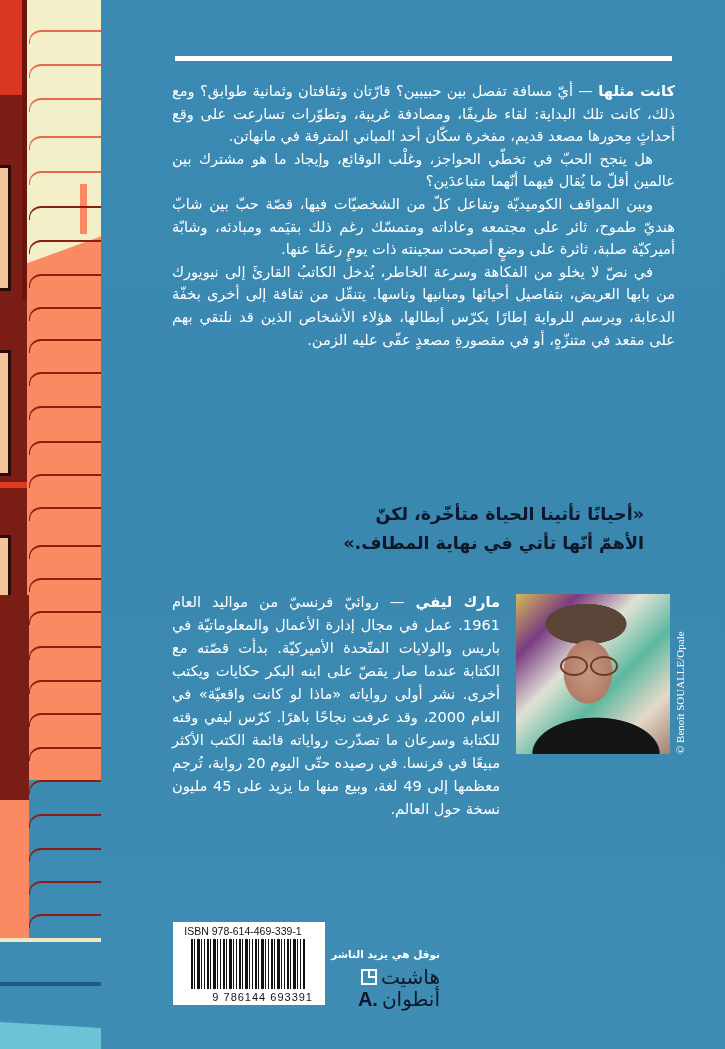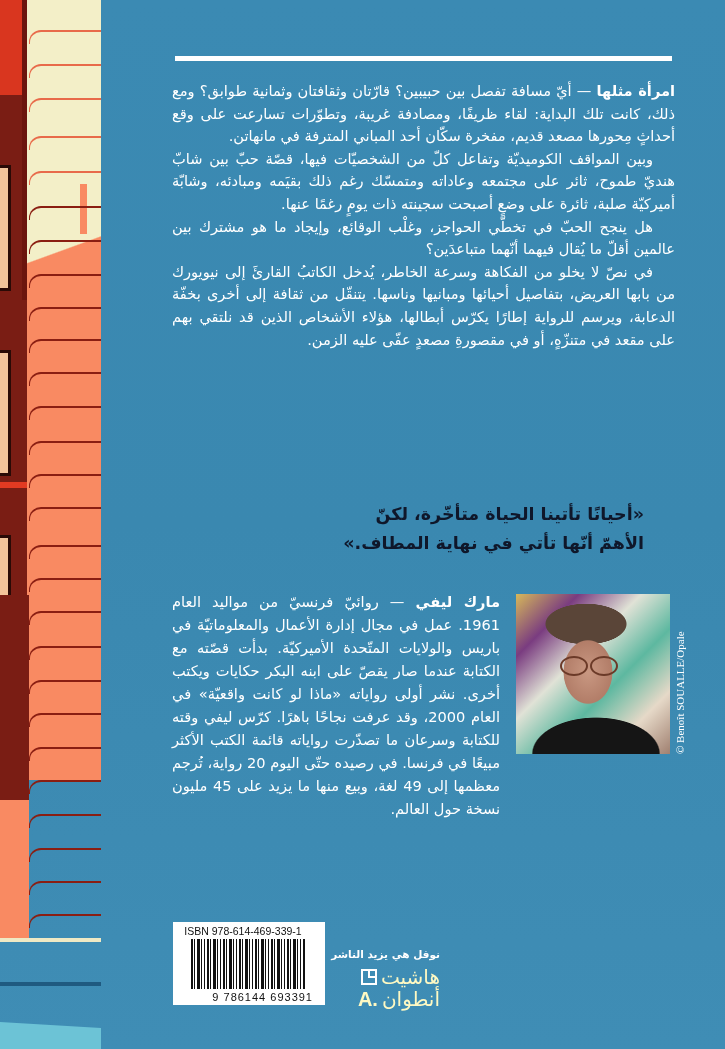--- a/index.html
+++ b/index.html
@@ -97,21 +97,21 @@
       font-family: "Liberation Sans", sans-serif; font-size: 11px; color: #111; letter-spacing: 1px;
       background: linear-gradient(#fff,#fff) no-repeat 2px 0 / 134px 16px;
     }
     .digits-bg { position:absolute; left: 4px; bottom: 0; width: 132px; height: 16px; background: #fff; }
     .publisher-note {
       position: absolute; left: 330px; top: 948px; width: 110px; text-align: right;
       direction: rtl; color: #ffffff; font-size: 10.5px; font-weight: bold;
     }
     .pub-logo {
       position: absolute; left: 330px; top: 966px; width: 110px;
-      direction: rtl; text-align: right; color: #fef9c3; font-size: 20px; line-height: 22px;
+      direction: rtl; text-align: right; color: #0f172a; font-size: 20px; line-height: 22px;
     }
     .pub-logo-row { display: flex; flex-direction: row; justify-content: flex-start; align-items: center; gap: 4px; }
     .logo-mark {
       display: inline-block; width: 16px; height: 16px; border: 2px solid #fff; box-sizing: border-box; position: relative;
     }
     .logo-mark::before { content: ""; position: absolute; left: 5px; top: 0; width: 2px; height: 6px; background: #fff; }
     .logo-mark::after { content: ""; position: absolute; left: 5px; top: 5px; width: 8px; height: 2px; background: #fff; }
     .logo-a { font-family: "Liberation Sans", sans-serif; font-weight: bold; font-size: 20px; direction: ltr; }
   </style>
 </head>
@@ -163,23 +163,23 @@
   <div style="position:absolute;left:0;top:595px;width:29px;height:205px;background:#7a1d14;"></div>
   <div style="position:absolute;left:0;top:800px;width:29px;height:138px;background:#f98a62;"></div>
   <div class="cream-strip"></div>
   <div class="blue-line"></div>
   <div class="cyan-block"></div>
 </div>
 
 <div class="top-rule"></div>
 
 <div class="synopsis">
-  <p><b>امرأة مثلها</b><span> — </span><span>أيّ مسافة تفصل بين حبيبين؟ قارّتان وثقافتان وثمانية طوابق؟ ومع ذلك، كانت تلك البداية: لقاء ظريفًا، ومصادفة غريبة، وتطوّرات تسارعت على وقع أحداثٍ مِحورها مصعد قديم، مفخرة سكّان أحد المباني المترفة في مانهاتن.</span></p>
+  <p><b>كانت مثلها</b><span> — </span><span>أيّ مسافة تفصل بين حبيبين؟ قارّتان وثقافتان وثمانية طوابق؟ ومع ذلك، كانت تلك البداية: لقاء ظريفًا، ومصادفة غريبة، وتطوّرات تسارعت على وقع أحداثٍ مِحورها مصعد قديم، مفخرة سكّان أحد المباني المترفة في مانهاتن.</span></p>
+  <p class="indent">هل ينجح الحبّ في تخطّي الحواجز، وغلْب الوقائع، وإيجاد ما هو مشترك بين عالمين أقلّ ما يُقال فيهما أنّهما متباعدَين؟</p>
   <p class="indent">وبين المواقف الكوميديّة وتفاعل كلّ من الشخصيّات فيها، قصّة حبّ بين شابّ هنديّ طموح، ثائر على مجتمعه وعاداته ومتمسّك رغم ذلك بقيَمه ومبادئه، وشابّة أميركيّة صلبة، ثائرة على وضعٍ أصبحت سجينته ذات يومٍ رغمًا عنها.</p>
-  <p class="indent">هل ينجح الحبّ في تخطّي الحواجز، وغلْب الوقائع، وإيجاد ما هو مشترك بين عالمين أقلّ ما يُقال فيهما أنّهما متباعدَين؟</p>
   <p class="indent">في نصّ لا يخلو من الفكاهة وسرعة الخاطر، يُدخل الكاتبُ القارئَ إلى نيويورك من بابها العريض، بتفاصيل أحيائها ومبانيها وناسها. يتنقّل من ثقافة إلى أخرى بخفّة الدعابة، ويرسم للرواية إطارًا يكرّس أبطالها، هؤلاء الأشخاص الذين قد نلتقي بهم على مقعد في متنزّهٍ، أو في مقصورةِ مصعدٍ عفّى عليه الزمن.</p>
 </div>
 
 <div class="quote">
   <div>«أحيانًا تأتينا الحياة متأخّرة، لكنّ</div>
   <div>الأهمّ أنّها تأتي في نهاية المطاف.»</div>
 </div>
 
 <div class="author-bio">
   <b>مارك ليفي</b><span> — </span><span>روائيّ فرنسيّ من مواليد العام 1961. عمل في مجال إدارة الأعمال والمعلوماتيّة في باريس والولايات المتّحدة الأميركيّة. بدأت قصّته مع الكتابة عندما صار يقصّ على ابنه البكر حكايات ويكتب أخرى. نشر أولى رواياته «ماذا لو كانت واقعيّة» في العام 2000، وقد عرفت نجاحًا باهرًا. كرّس ليفي وقته للكتابة وسرعان ما تصدّرت رواياته قائمة الكتب الأكثر مبيعًا في فرنسا. في رصيده حتّى اليوم 20 رواية، تُرجم معظمها إلى 49 لغة، وبيع منها ما يزيد على 45 مليون نسخة حول العالم.</span>

